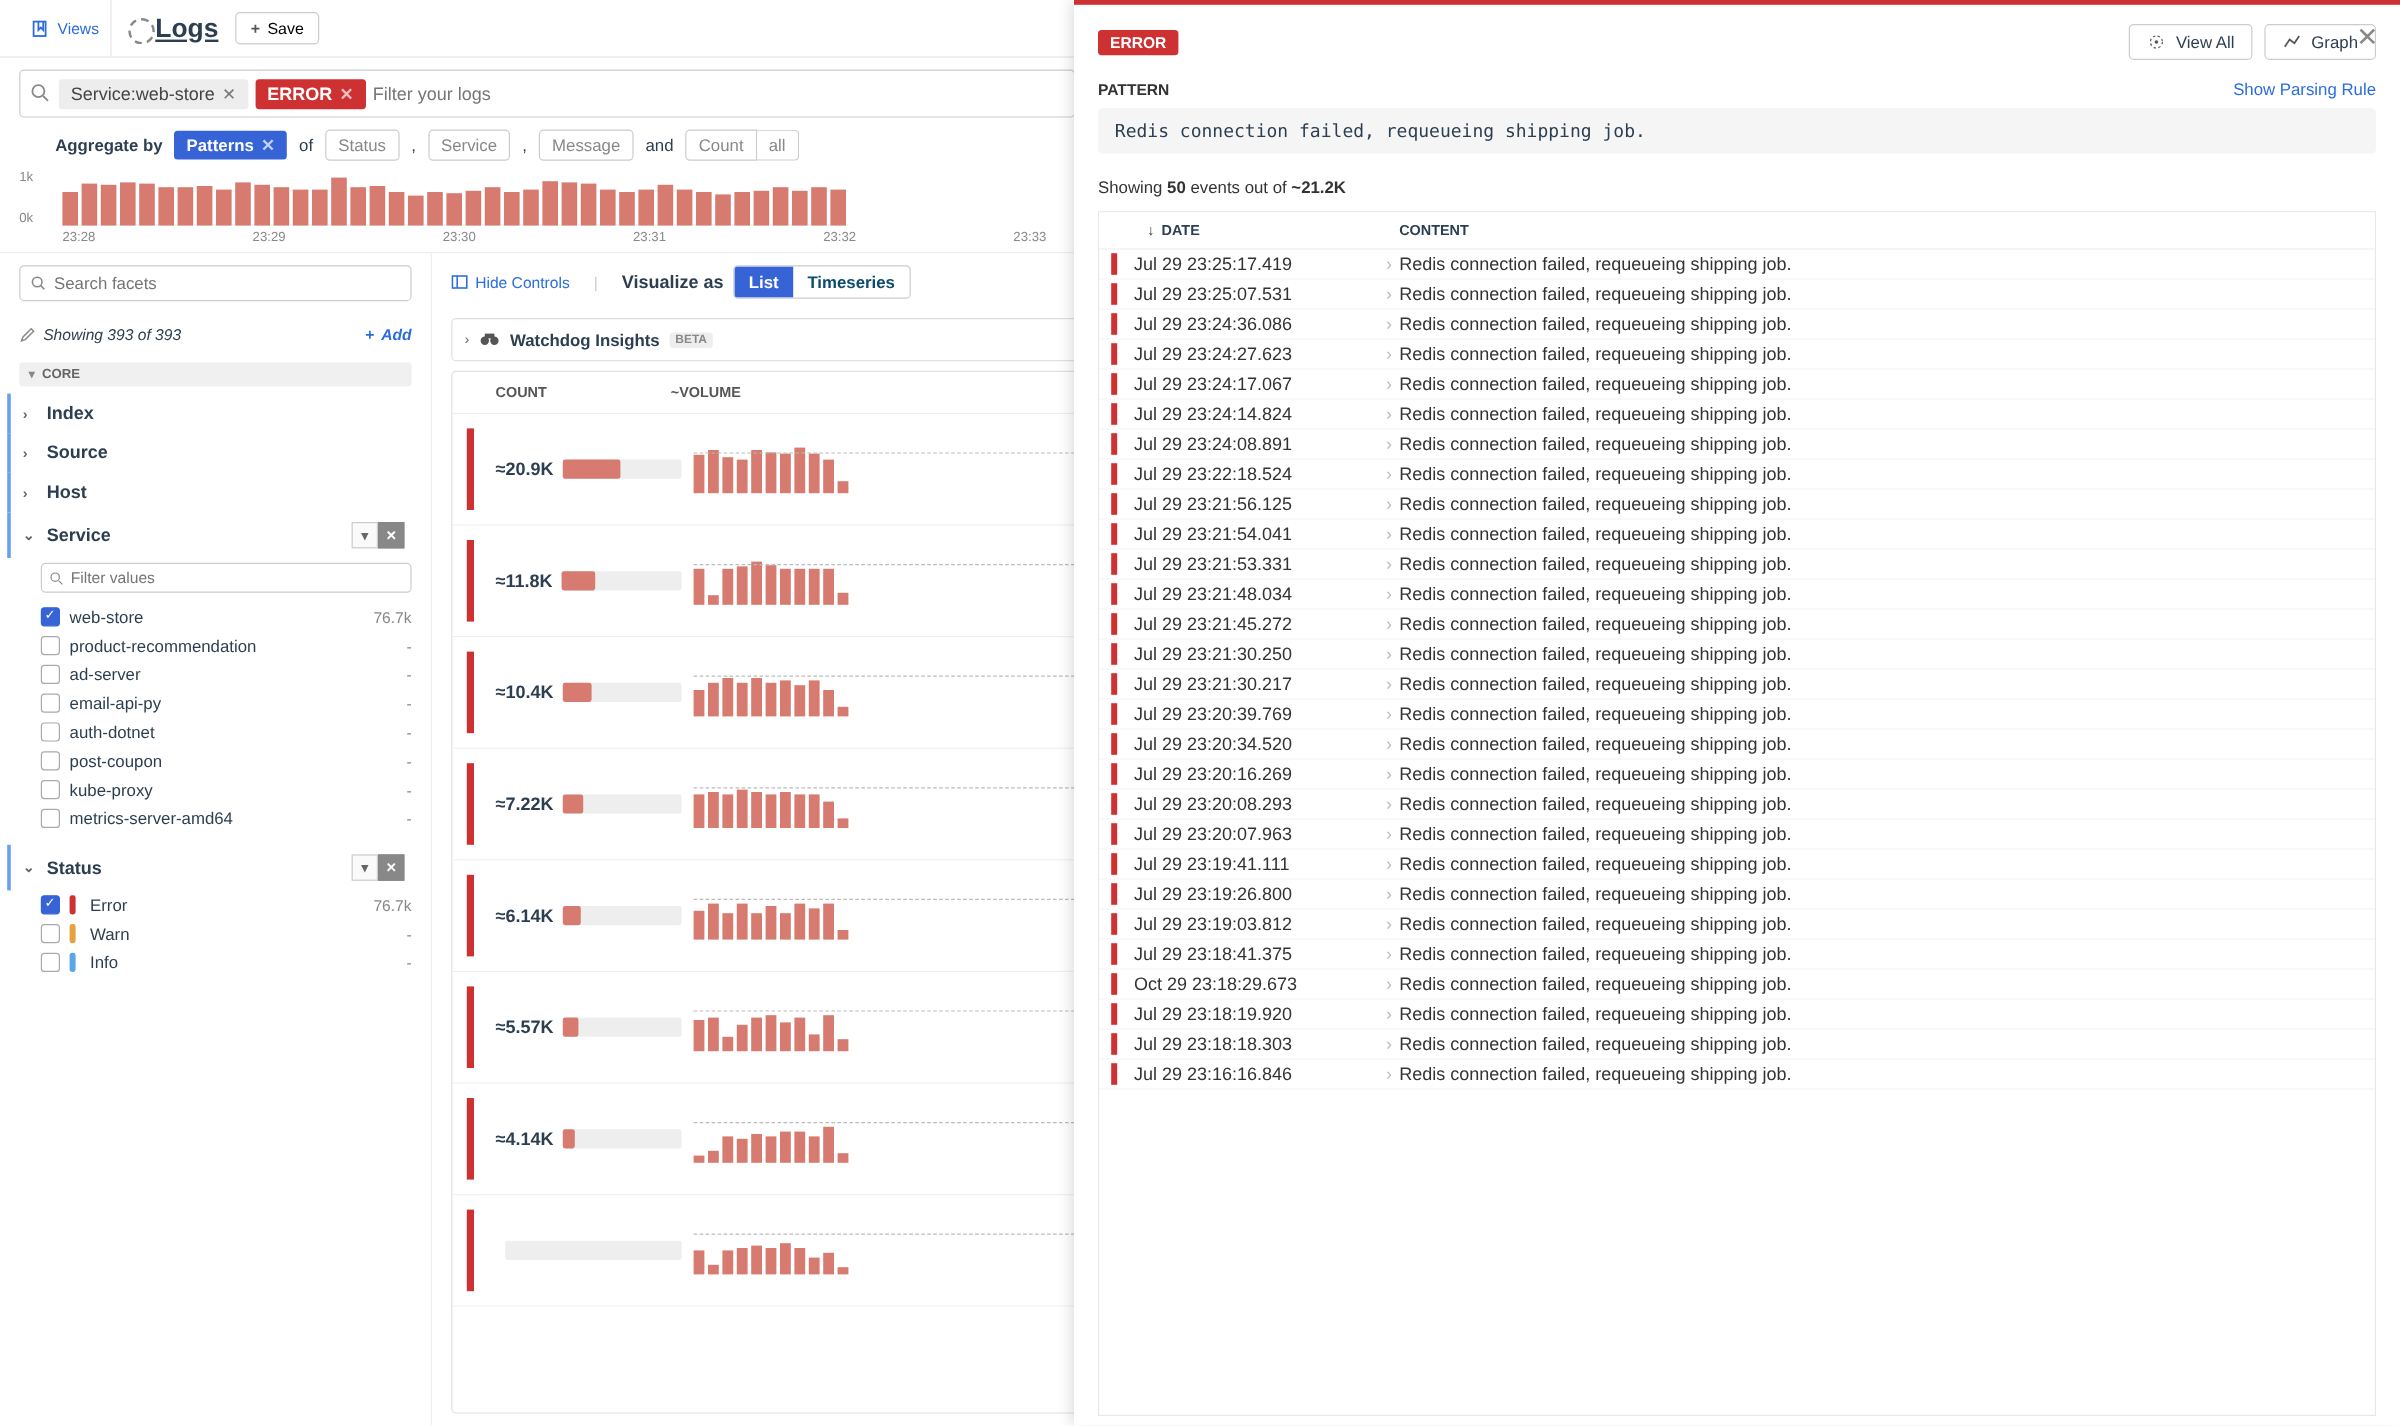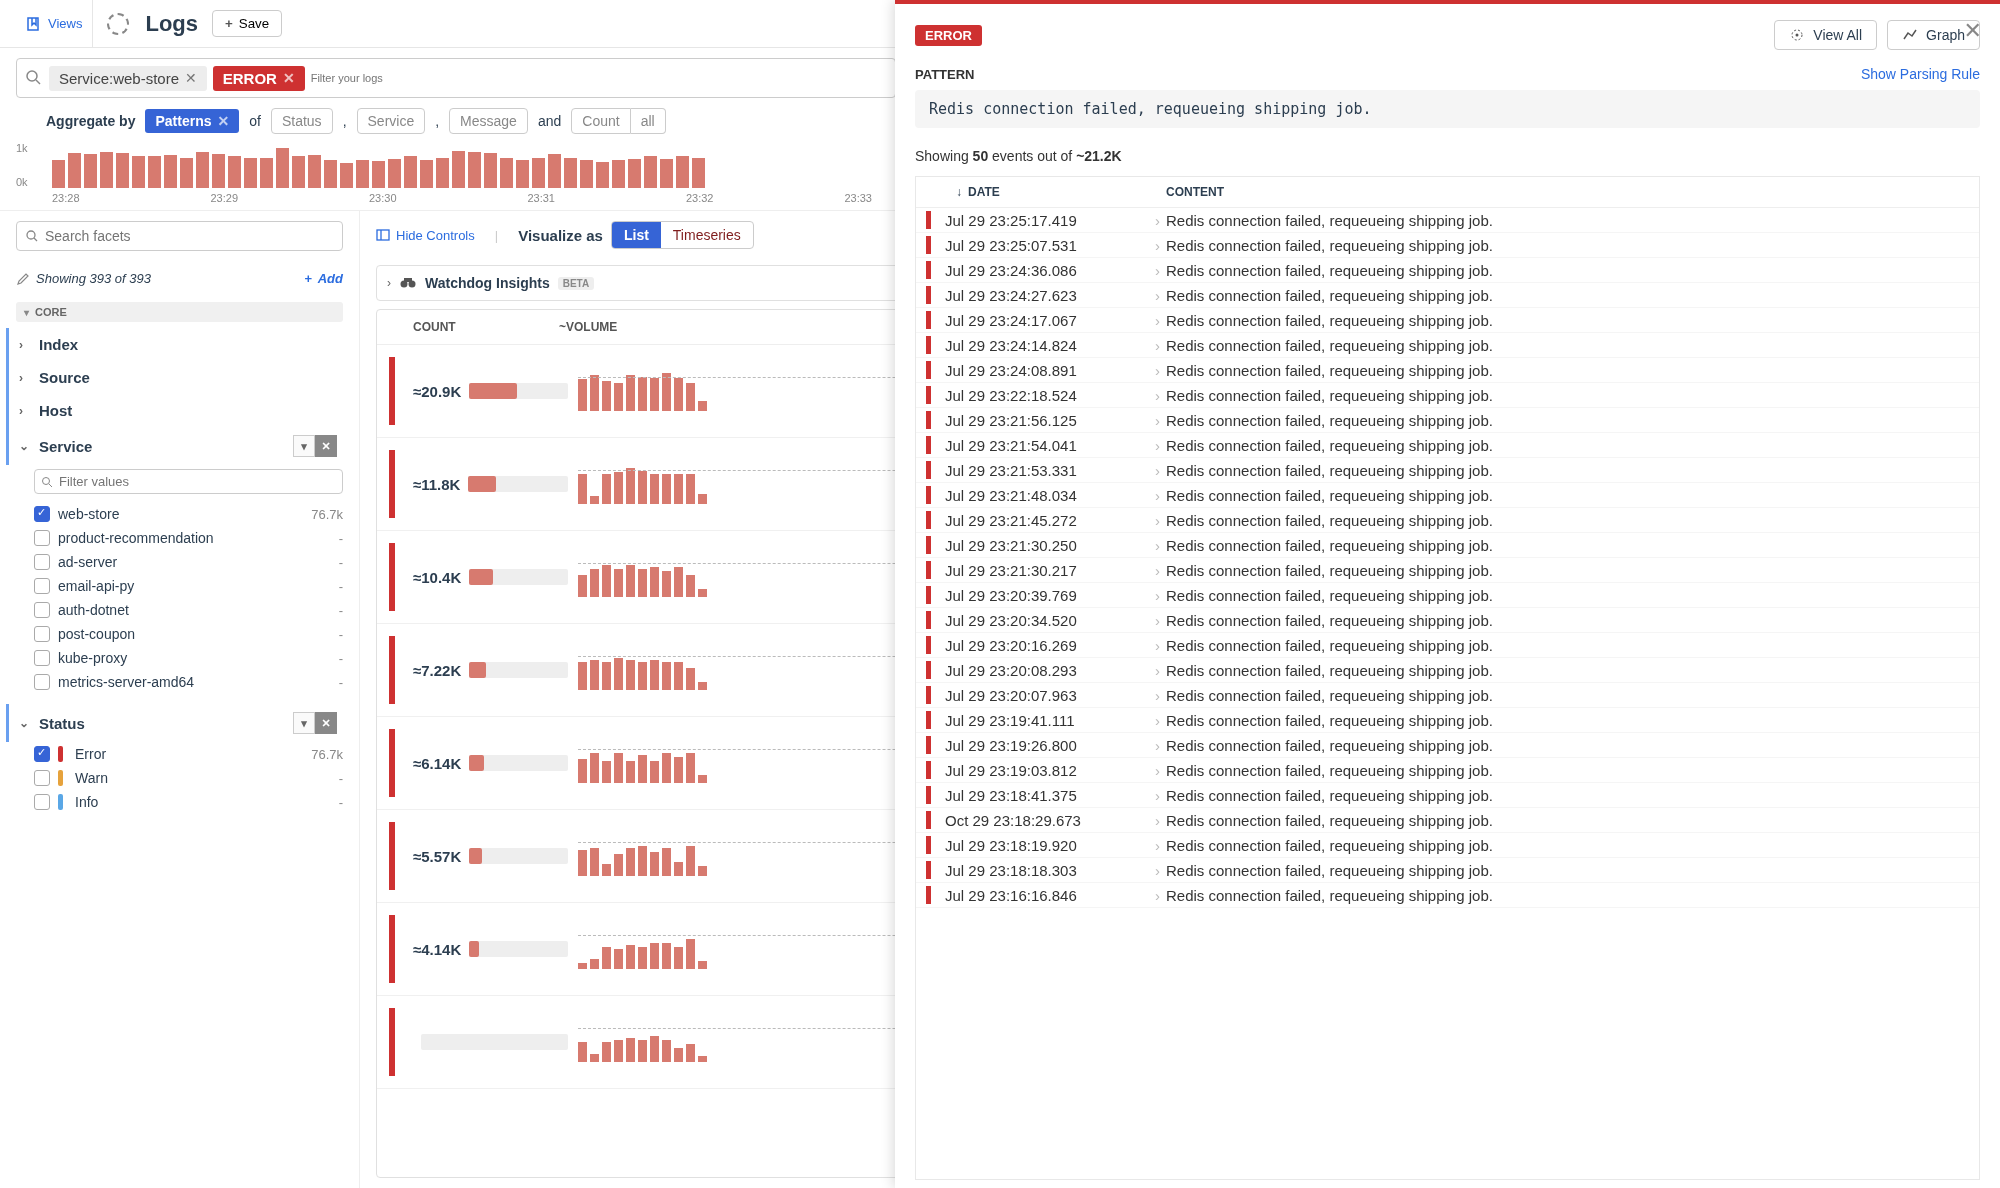--- a/index.html
+++ b/index.html
@@ -2,36 +2,36 @@
 <html><head>
 <meta charset="utf-8">
 <style>
 * { box-sizing: border-box; margin: 0; padding: 0; font-family: -apple-system, BlinkMacSystemFont, "Segoe UI", Helvetica, Arial, sans-serif; }
 body { font-size: 13px; color: #2c3e50; background: #fff; overflow: hidden; }
 .app { display: flex; flex-direction: column; width: 2000px; height: 1188px; position: relative; }
 
 
 .topbar { display: flex; align-items: center; height: 48px; border-bottom: 1px solid #e6e6e6; padding: 0 16px; gap: 14px; }
 .topbar .views { display:flex; align-items:center; gap:6px; color:#2b6cdf; font-weight:500; cursor:pointer; padding:0 10px; height:100%; border-right:1px solid #e6e6e6;}
-.topbar .logo { display:flex; align-items:center; gap:16px; }
+.topbar .logo { display:flex; align-items:flex-end; gap:0;text-decoration:underline; }
 .topbar .logo-icon { width:22px; height:22px; border:2px dashed #888; border-radius:50%; position:relative;}
 .topbar .title { font-size:22px; font-weight:600; color:#2c3e50; }
 .topbar .save { border:1px solid #ccc; border-radius:4px; padding:5px 12px; display:flex; align-items:center; gap:6px; cursor:pointer; background:#fff;}
 .plus-icon::before { content:"+"; font-weight:700; color:#555;}
 
 
 .filter-row { display:flex; align-items:center; padding:10px 16px; gap:8px; }
 .search-wrap { display:flex; align-items:center; border:1px solid #ccc; border-radius:4px; height:40px; flex:0 0 880px; padding:0 8px; gap:6px;}
 .search-icon { width:18px;color:#888;}
 .pill { display:inline-flex; align-items:center; gap:6px; border-radius:3px; padding:4px 10px; font-size:15px; }
 .pill-grey { background:#ededed; color:#444;}
 .pill-red { background:#ce3131; color:#fff; font-weight:600;}
 .pill-blue { background:#3664d6; color:#fff; font-weight:600; font-size:14px;}
 .pill .x { font-size:14px; opacity:.7; cursor:pointer;}
-.filter-input { border:none; outline:none; font-size:11px; flex:1; color:#a21caf;}
+.filter-input { border:none; outline:none; font-size:15px; flex:1; color:#a21caf;}
 .agg-row { display:flex; align-items:center; gap:10px; padding:0 16px 12px 46px; font-size:14px;}
 .agg-row .label { font-weight:700; }
 .seg { border:1px solid #ccc; border-radius:4px; padding:4px 10px; color:#888; font-size:14px; background:#fff;}
 .seg-group{display:inline-flex;}
 .seg-group .seg{border-radius:0;}
 .seg-group .seg:first-child{border-radius:4px 0 0 4px;}
 .seg-group .seg:last-child{border-radius:0 4px 4px 0;border-left:none;}
 
 
 .timeline { padding:0 16px 6px 30px; width:900px;}
@@ -71,21 +71,21 @@
 
 
 .content { flex:1; display:flex; flex-direction:column; padding:10px 16px; overflow:hidden;}
 .content-top { display:flex; align-items:center; gap:20px; margin-bottom:8px;}
 .hide-controls { color:#2b6cdf; display:flex; gap:6px; cursor:pointer; font-weight:500;}
 .visualize { display:flex; align-items:center; gap:8px; }
 .visualize .lbl{font-weight:700;font-size:15px;}
 .viz-seg{display:flex; border:1px solid #ccc; border-radius:4px; overflow:hidden;}
 .viz-seg .opt{padding:5px 12px; font-size:14px; cursor:pointer;}
 .viz-seg .opt.active{background:#3664d6; color:#fff; font-weight:600;}
-.viz-seg .opt:not(.active){color:#7f1d1d;}
+.viz-seg .opt:not(.active){color:#0c4a6e;font-weight:bold;}
 
 .watchdog { display:flex; align-items:center; gap:8px; border:1px solid #e0e0e0; border-radius:4px; padding:8px 10px; margin:8px 0;}
 .watchdog .beta { background:#eee; font-size:10px; padding:1px 5px; border-radius:3px; font-weight:700;color:#888;}
 .watchdog .title{font-weight:700;font-size:14px;}
 
 .patterns-table { border:1px solid #e0e0e0; border-radius:4px; overflow:hidden; flex:1; display:flex; flex-direction:column;}
 .patterns-header { display:flex; padding:10px 12px; font-size:12px; font-weight:700; color:#555; border-bottom:1px solid #eee;}
 .col-count{width:170px;}
 .col-volume{flex:1;}
 .col-service{width:110px;}

